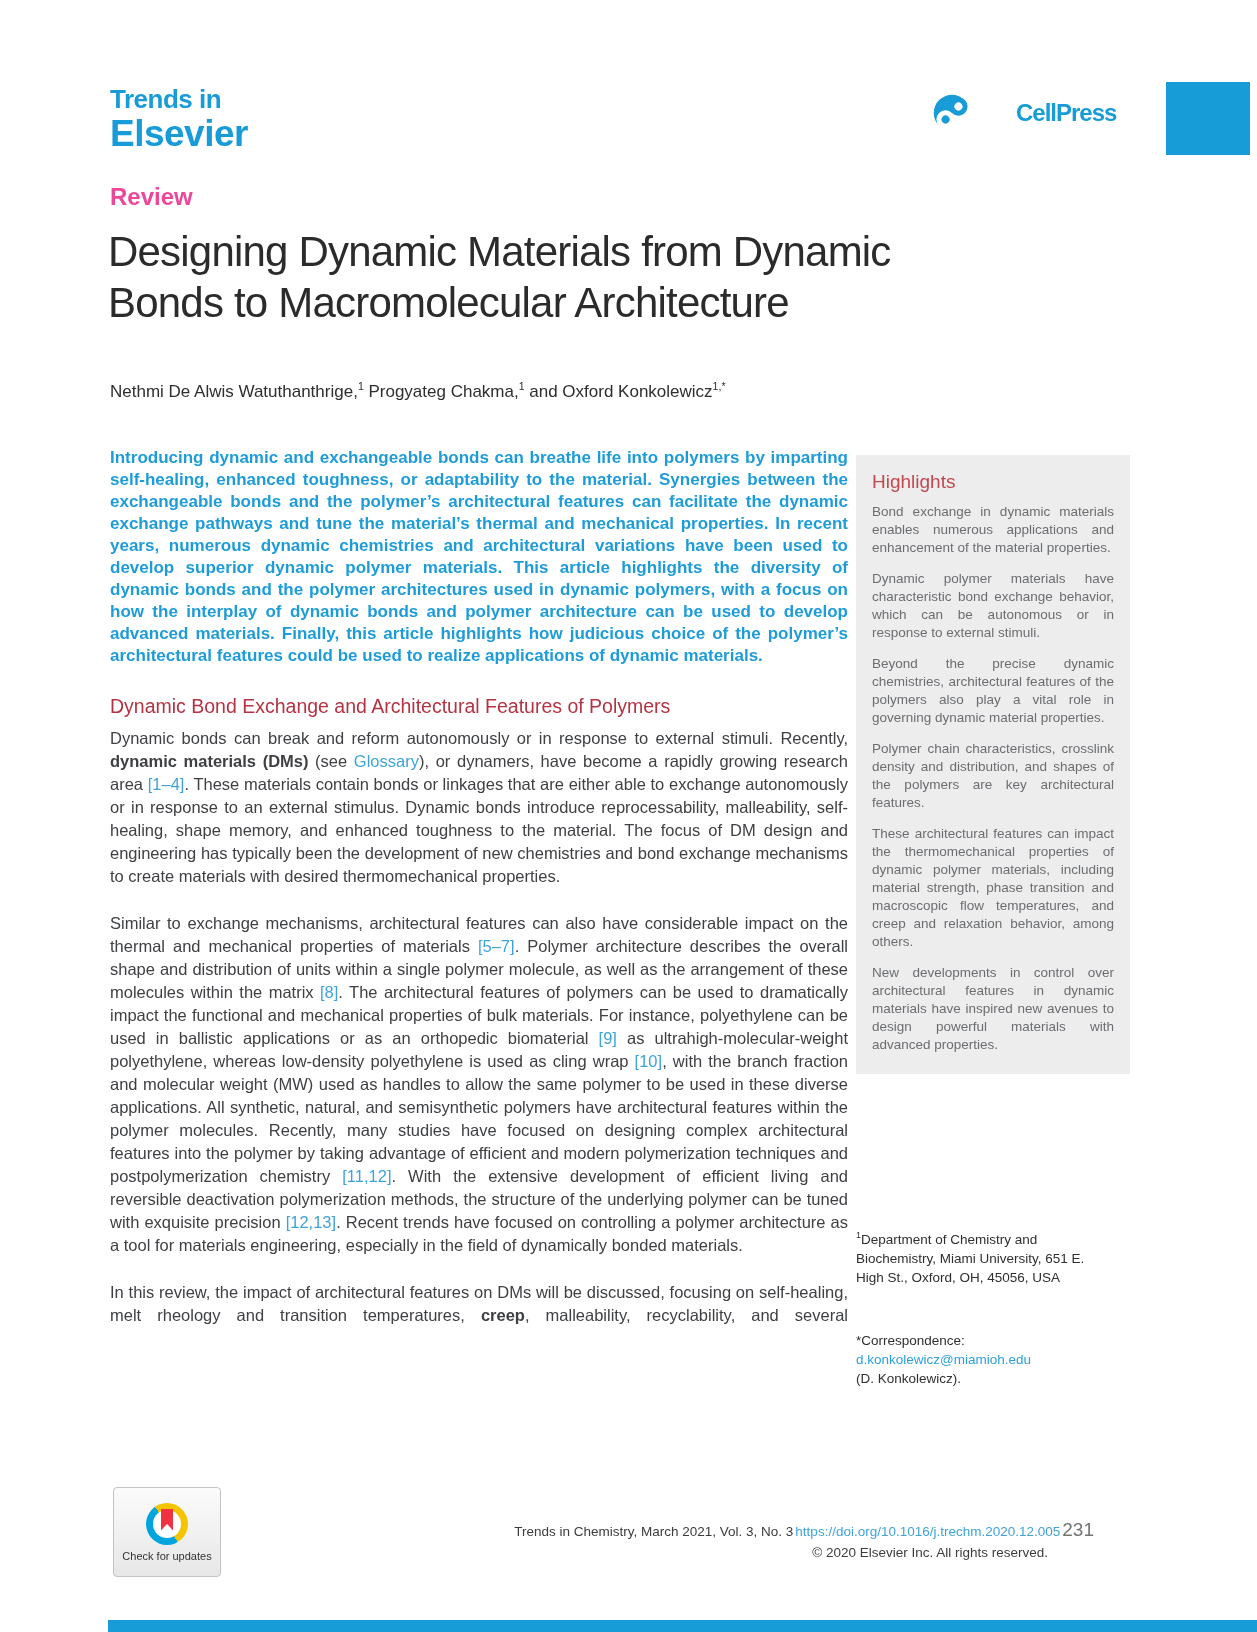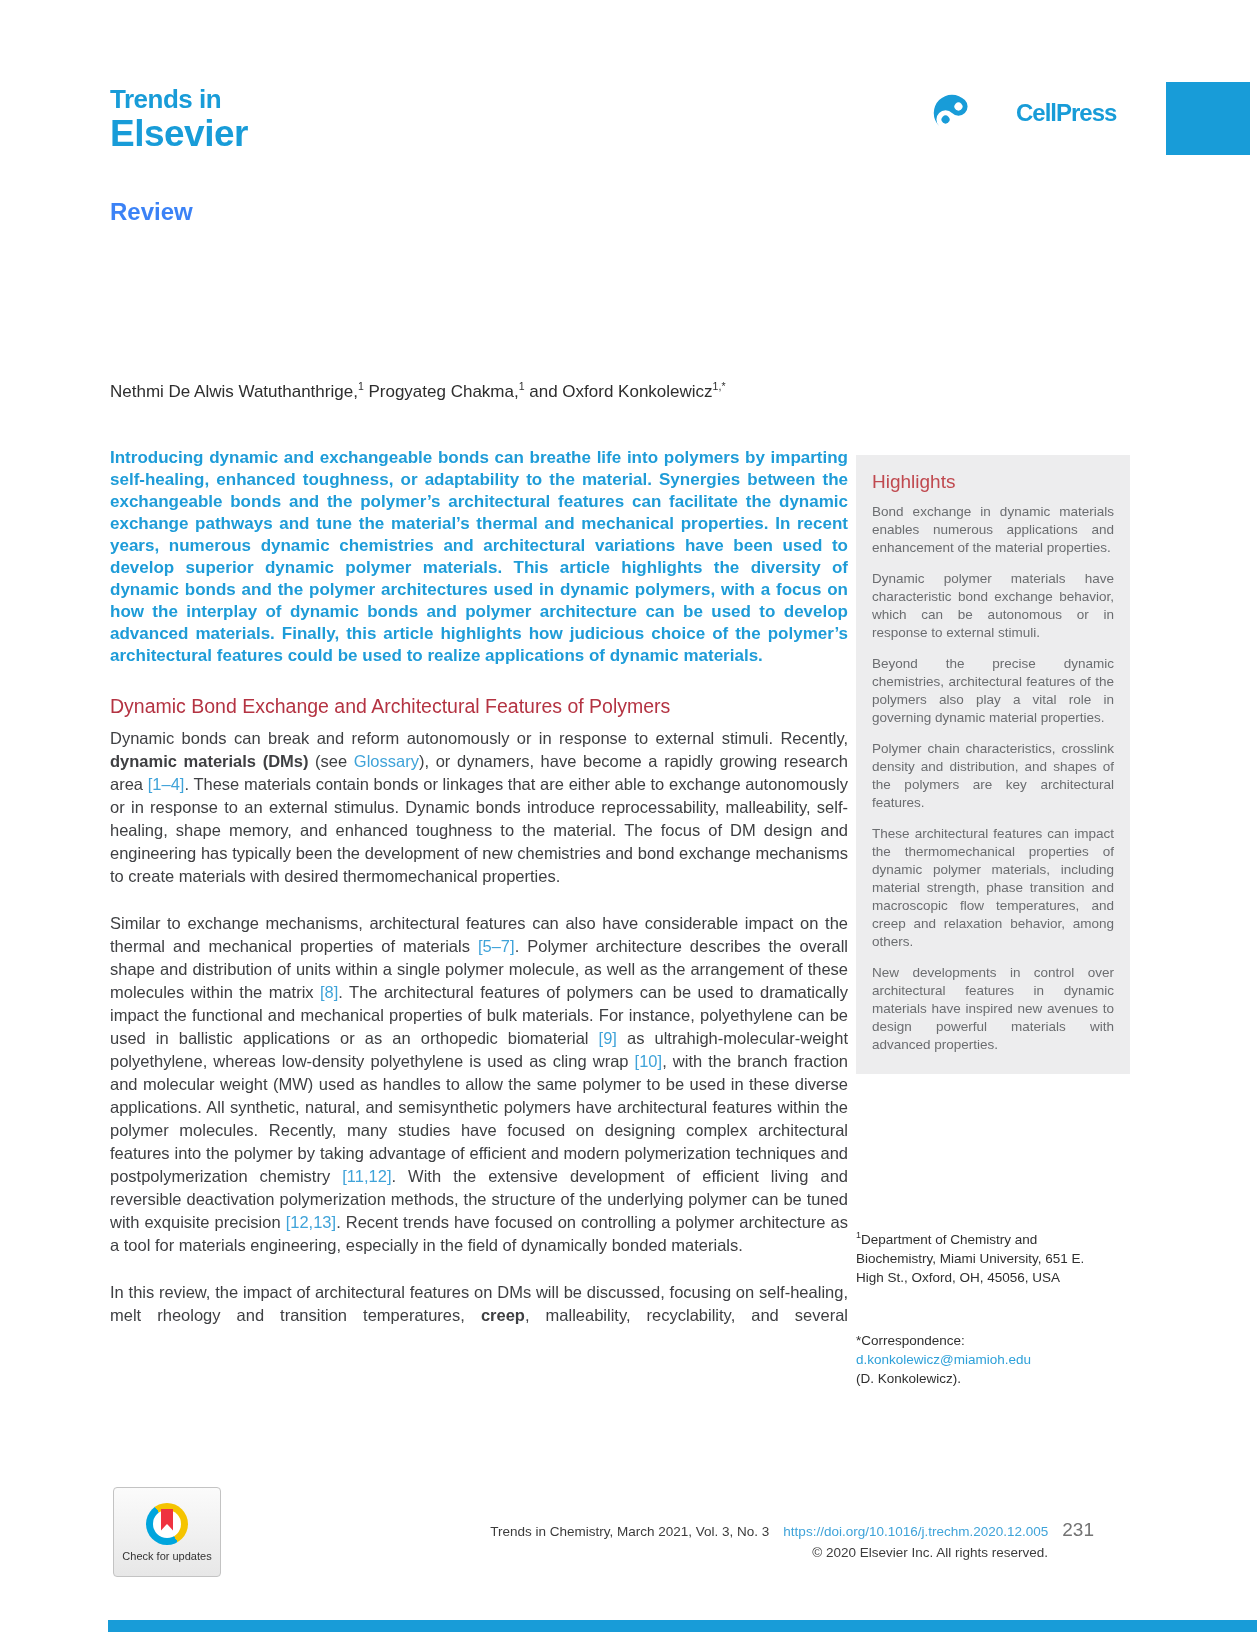--- a/index.html
+++ b/index.html
@@ -17,21 +17,21 @@
   .page{position:relative;width:1257px;height:1632px;margin:0 auto;background:#fff;overflow:hidden;}
 
   
   .brand{position:absolute;left:110px;top:86px;color:var(--brand-blue);font-weight:bold;line-height:1.0;}
   .brand .line1{font-size:26px;letter-spacing:-0.5px;}
   .brand .line2{font-size:37px;letter-spacing:-0.5px;margin-top:3px;}
   .cellpress{position:absolute;left:933px;top:94px;display:flex;align-items:center;gap:8px;}
   .cellpress .word{color:var(--brand-blue);font-weight:bold;font-size:24px;letter-spacing:-1px;margin-left:37px;}
   .corner-square{position:absolute;left:1166px;top:82px;width:84px;height:73px;background:var(--brand-blue);}
 
-  .review-label{position:absolute;left:110px;top:198px;color:#3b82f6;font-weight:bold;font-size:24px;}
+  .review-label{position:absolute;left:110px;top:183px;color:#ec4899;font-weight:bold;font-size:24px;}
 
   .title{position:absolute;left:108px;top:226px;width:980px;color:#2b2b2b;font-size:42px;line-height:51px;font-weight:400;letter-spacing:-0.8px;}
 
   .authors{position:absolute;left:110px;top:380px;font-size:17px;color:#2e2e2e;}
   .authors sup{font-size:11px;}
 
   
   .left-col{position:absolute;left:110px;top:447px;width:738px;}
   .abstract{color:#1e9cd8;font-weight:bold;font-size:17px;line-height:22px;text-align:justify;}
   .section-heading{margin-top:28px;color:var(--heading-red);font-size:19.5px;font-weight:400;}
@@ -54,21 +54,21 @@
   .correspondence .email{color:#2da0d9;display:block;}
 
   
   .check-badge{position:absolute;left:113px;top:1487px;width:108px;height:90px;border:1px solid #c3c3c3;border-radius:4px;background:linear-gradient(#fbfbfb,#e7e7e7);display:flex;flex-direction:column;align-items:center;justify-content:center;gap:5px;cursor:pointer;}
   .crossmark{position:relative;width:42px;height:42px;border-radius:50%;background:conic-gradient(from 150deg,#00a5dd 0 175deg,#f5c400 175deg 360deg);}
   .crossmark::after{content:"";position:absolute;left:7px;top:7px;width:28px;height:28px;border-radius:50%;background:#fff;}
   .crossmark .bookmark{position:absolute;left:15px;top:6px;width:12px;height:22px;background:#ef3340;clip-path:polygon(0 0,100% 0,100% 100%,50% 70%,0 100%);z-index:2;}
   .check-badge .label{font-size:11px;line-height:12px;color:#333;text-align:center;}
 
   .footer{position:absolute;left:480px;top:1519px;width:614px;}
-  .footer .line1{display:flex;justify-content:flex-end;align-items:baseline;gap:14px;font-size:13.5px;color:#3c3c3c;}
+  .footer .line1{display:flex;justify-content:flex-end;align-items:baseline;gap:2px;font-size:13.5px;color:#3c3c3c;}
   .footer .doi{color:var(--link-blue);}
   .footer .pageno{font-size:19px;color:#737373;}
   .footer .line2{text-align:right;padding-right:46px;margin-top:4px;font-size:13.5px;color:#3c3c3c;}
 
   .bottom-bar{position:absolute;left:108px;right:0;bottom:0;height:12px;background:var(--brand-blue);}
 </style>
 </head>
 <body>
 
 <div class="page">
@@ -88,20 +88,24 @@
         </g>
       </svg>
     </span>
     <span class="word">CellPress</span>
   </div>
 
   <div class="corner-square"></div>
 
   <div class="review-label">Review</div>
 
+  <h1 class="title">
+    <span style="display:block;">Designing Dynamic Materials from Dynamic</span>
+    <span style="display:block;">Bonds to Macromolecular Architecture</span>
+  </h1>
 
   <div class="authors"><span>Nethmi De Alwis Watuthanthrige,</span><sup class="seg-sup">1</sup><span> Progyateg Chakma,</span><sup class="seg-sup">1</sup><span> and Oxford Konkolewicz</span><sup class="seg-sup">1,*</sup></div>
 
   <div class="left-col">
     <p class="abstract">Introducing dynamic and exchangeable bonds can breathe life into polymers by imparting self-healing, enhanced toughness, or adaptability to the material. Synergies between the exchangeable bonds and the polymer’s architectural features can facilitate the dynamic exchange pathways and tune the material’s thermal and mechanical properties. In recent years, numerous dynamic chemistries and architectural variations have been used to develop superior dynamic polymer materials. This article highlights the diversity of dynamic bonds and the polymer architectures used in dynamic polymers, with a focus on how the interplay of dynamic bonds and polymer architecture can be used to develop advanced materials. Finally, this article highlights how judicious choice of the polymer’s architectural features could be used to realize applications of dynamic materials.</p>
     <h2 class="section-heading">Dynamic Bond Exchange and Architectural Features of Polymers</h2>
     <p class="body-p"><span>Dynamic bonds can break and reform autonomously or in response to external stimuli. Recently, </span><span class="seg-bold">dynamic materials (DMs)</span><span> (see </span><span class="seg-link">Glossary</span><span>), or dynamers, have become a rapidly growing research area </span><span class="seg-ref">[1–4]</span><span>. These materials contain bonds or linkages that are either able to exchange autonomously or in response to an external stimulus. Dynamic bonds introduce reprocessability, malleability, self-healing, shape memory, and enhanced toughness to the material. The focus of DM design and engineering has typically been the development of new chemistries and bond exchange mechanisms to create materials with desired thermomechanical properties.</span></p>
     <p class="body-p"><span>Similar to exchange mechanisms, architectural features can also have considerable impact on the thermal and mechanical properties of materials </span><span class="seg-ref">[5–7]</span><span>. Polymer architecture describes the overall shape and distribution of units within a single polymer molecule, as well as the arrangement of these molecules within the matrix </span><span class="seg-ref">[8]</span><span>. The architectural features of polymers can be used to dramatically impact the functional and mechanical properties of bulk materials. For instance, polyethylene can be used in ballistic applications or as an orthopedic biomaterial </span><span class="seg-ref">[9]</span><span> as ultrahigh-molecular-weight polyethylene, whereas low-density polyethylene is used as cling wrap </span><span class="seg-ref">[10]</span><span>, with the branch fraction and molecular weight (MW) used as handles to allow the same polymer to be used in these diverse applications. All synthetic, natural, and semisynthetic polymers have architectural features within the polymer molecules. Recently, many studies have focused on designing complex architectural features into the polymer by taking advantage of efficient and modern polymerization techniques and postpolymerization chemistry </span><span class="seg-ref">[11,12]</span><span>. With the extensive development of efficient living and reversible deactivation polymerization methods, the structure of the underlying polymer can be tuned with exquisite precision </span><span class="seg-ref">[12,13]</span><span>. Recent trends have focused on controlling a polymer architecture as a tool for materials engineering, especially in the field of dynamically bonded materials.</span></p>
     <p class="body-p cutoff"><span>In this review, the impact of architectural features on DMs will be discussed, focusing on self-healing, melt rheology and transition temperatures, </span><span class="seg-bold">creep</span><span>, malleability, recyclability, and several</span></p>
   </div>

